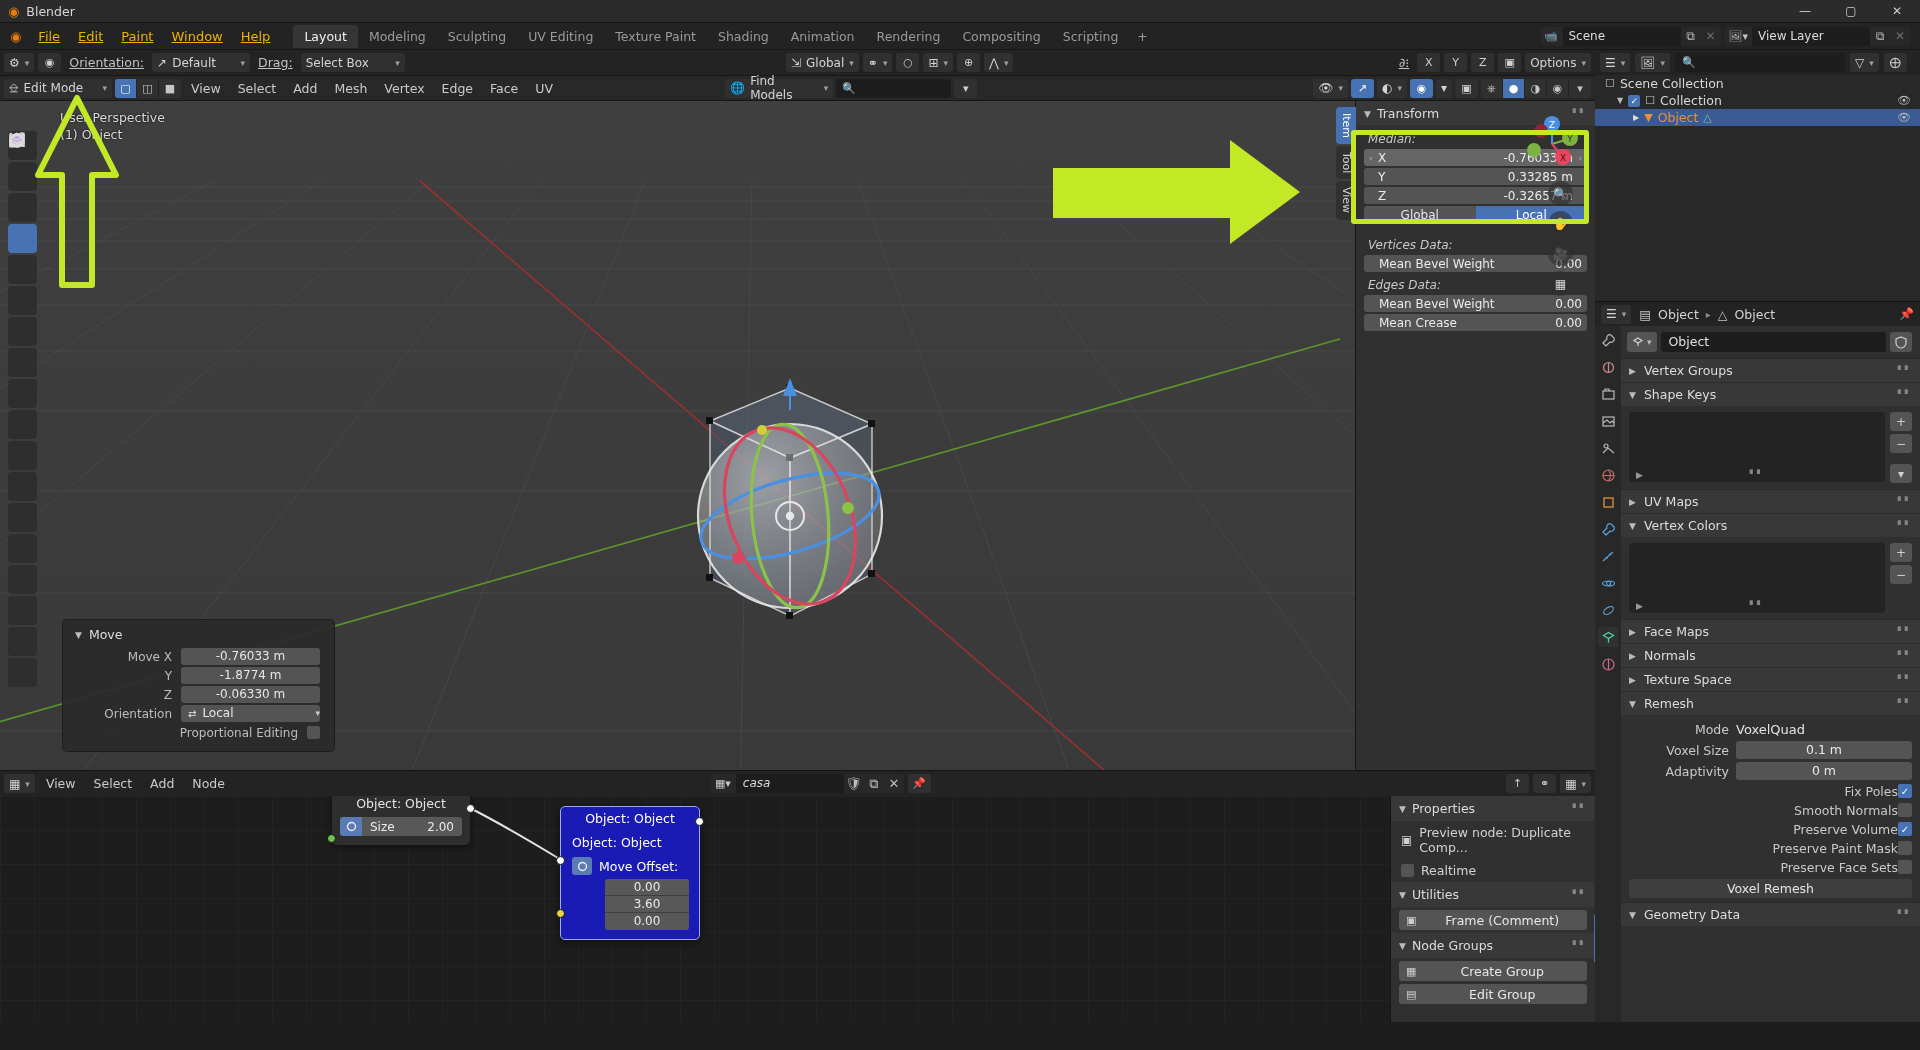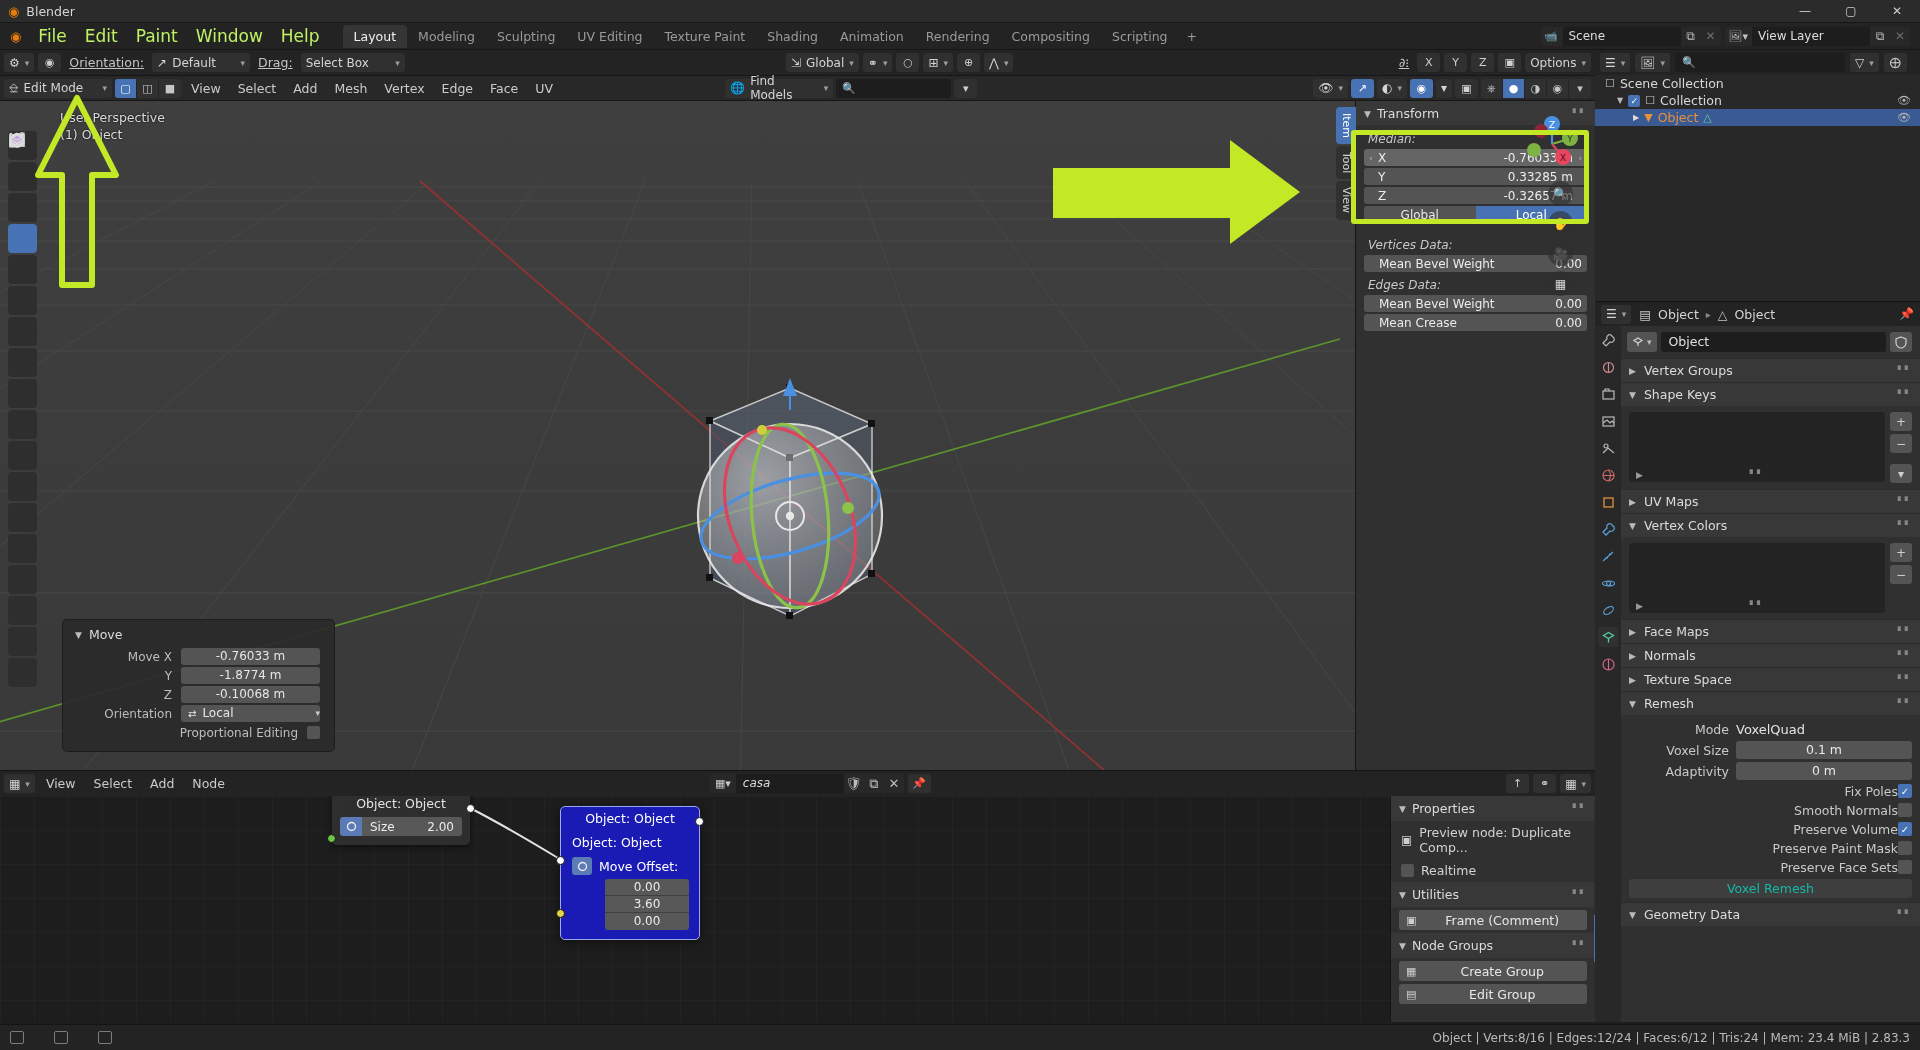--- a/index.html
+++ b/index.html
@@ -13,21 +13,21 @@
   .titlebar .logo { color:#e87d0d; font-size:13px; margin-right:7px; }
   .titlebar .ttl { font-size:12.5px; color:#d6d6d6; }
   .wbtns { margin-left:auto; display:flex; }
   .wbtns div { width:46px; height:23px; display:flex; align-items:center; justify-content:center;
      color:#cfcfcf; font-size:12px; }
 
   
   .topbar { height:27px; background:#232323; display:flex; align-items:center; padding:0 6px;
       border-bottom:1px solid #161616; gap:0; }
   .bl-icon { color:#e87d0d; font-size:13px; margin:0 8px 0 4px; }
-  .menu-item { padding:3px 9px; font-size:17px; color:#bef264; border-radius:3px; }
+  .menu-item { padding:3px 9px; font-size:13px; color:#eab308; border-radius:3px;text-decoration:underline; }
   .wstabs { display:flex; margin-left:14px; align-items:center; height:100%; }
   .wstab { padding:4px 11px; font-size:12.5px; color:#9a9a9a; border-radius:4px 4px 0 0;}
   .wstab.active { background:#353535; color:#f1f1f1; }
   .wstab.plus { color:#9a9a9a; padding:4px 8px; }
   .topright { margin-left:auto; display:flex; align-items:center; gap:4px; padding-right:4px;}
   .scene-field { display:flex; align-items:center; background:#282828; border-radius:3px; height:19px;}
   .scene-field .ic { padding:0 4px; color:#c2c2c2; font-size:11px; display:flex; align-items:center;}
   .scene-field .nm { background:#1d1d1d; width:118px; height:19px; line-height:19px; padding-left:6px;
       font-size:12px; color:#dcdcdc; }
   .scene-field .bt { width:20px; text-align:center; color:#b9b9b9; font-size:12px; }
@@ -208,21 +208,21 @@
   .pr-row .val { flex:1; background:#545454; border-radius:3px; height:18px; line-height:18px;
       text-align:center; font-size:12.5px; color:#e8e8e8;}
   .pr-row .toggle2 { flex:1; display:flex; border-radius:3px; overflow:hidden;}
   .pr-chkrow { display:flex; align-items:center; justify-content:flex-end; gap:0;
       margin:0 8px 3px 8px; height:16px;}
   .pr-chkrow .k { font-size:12.5px; color:#c9c9c9;}
   .pr-chkrow .cb { width:14px; height:14px; border-radius:2px; background:#545454;}
   .pr-chkrow .cb.on { background:#4772b3; display:flex; align-items:center; justify-content:center;
       color:#fff; font-size:10px;}
   .pr-wide { margin:4px 8px; height:19px; line-height:19px; text-align:center; background:#3e3e3e;
-      border-radius:3px; font-size:12.5px; color:#14b8a6;}
+      border-radius:3px; font-size:12.5px; color:#e5e5e5;}
 
   
   .statusbar { position:absolute; left:0; right:0; bottom:0; height:26px; background:#232323;
       display:flex; align-items:center; font-size:12px; color:#b4b4b4; padding:0 10px;
       border-top:1px solid #151515;}
   .statusbar .km { display:flex; align-items:center; gap:30px; }
   .statusbar .right { margin-left:auto; color:#b9b9b9; }
   .kicon { width:14px; height:13px; border:1px solid #7c7c7c; border-radius:2px; display:inline-block;}
 
   
@@ -588,21 +588,21 @@
             <div class="op-row">
               <span class="k">Move X</span>
               <span class="v">-0.76033 m</span>
             </div>
             <div class="op-row">
               <span class="k">Y</span>
               <span class="v">-1.8774 m</span>
             </div>
             <div class="op-row">
               <span class="k">Z</span>
-              <span class="v">-0.10068 m</span>
+              <span class="v">-0.06330 m</span>
             </div>
             <div class="op-row">
               <span class="k">Orientation</span>
               <span class="v sel">
                 <span style="font-size:10px">⇄</span>
                 <span>Local</span>
                 <span style="margin-left:auto;font-size:9px;color:#ccc">▾</span>
               </span>
             </div>
             <div class="op-row">
@@ -1035,28 +1035,20 @@
               <span style="font-size:9px;color:#bbb">▼</span>
               <span>Geometry Data</span>
               <span class="dots">▘▘</span>
             </div>
           </div>
         </div>
       </div>
     </div>
   </div>
 
-  <div class="statusbar">
-    <div class="km">
-      <span class="kicon"></span>
-      <span class="kicon"></span>
-      <span class="kicon"></span>
-    </div>
-    <span class="right">Object | Verts:8/16 | Edges:12/24 | Faces:6/12 | Tris:24 | Mem: 23.4 MiB | 2.83.3</span>
-  </div>
 
   <svg class="arrow-ov" width="1920" height="1050" viewBox="0 0 1920 1050">
 
     <polygon points="62,285 62,175 38,175 77,98 116,175 92,175 92,285" fill="none" stroke="#c3e825" stroke-width="6" stroke-linejoin="round"></polygon>
 
     <polygon points="1053,165 1053,225 1230,225 1230,158 1300,195 1230,232 1230,225" fill="#c3e825" style="display:none"></polygon>
     <polygon points="1053,168 1230,168 1230,140 1300,192 1230,244 1230,218 1053,218" fill="#c3e825"></polygon>
   </svg>
 
 </div>

